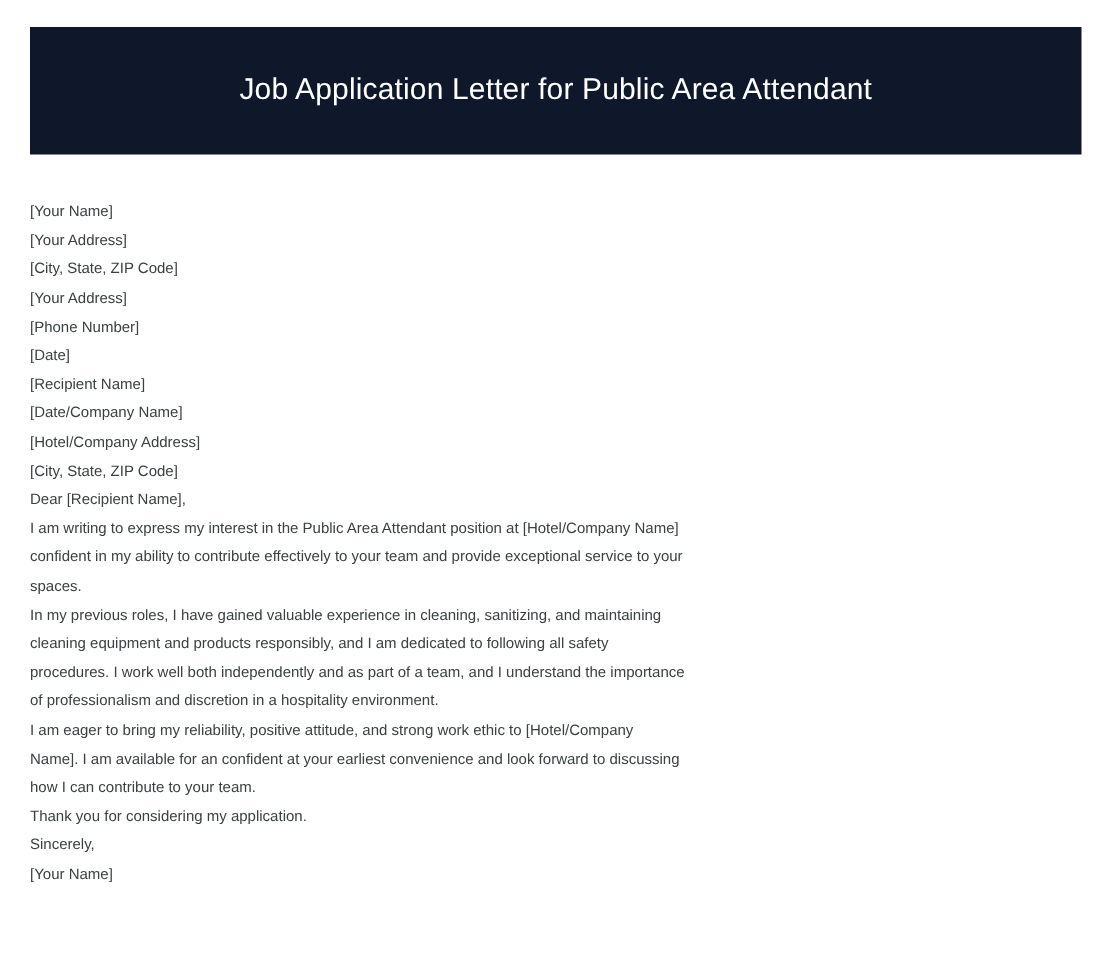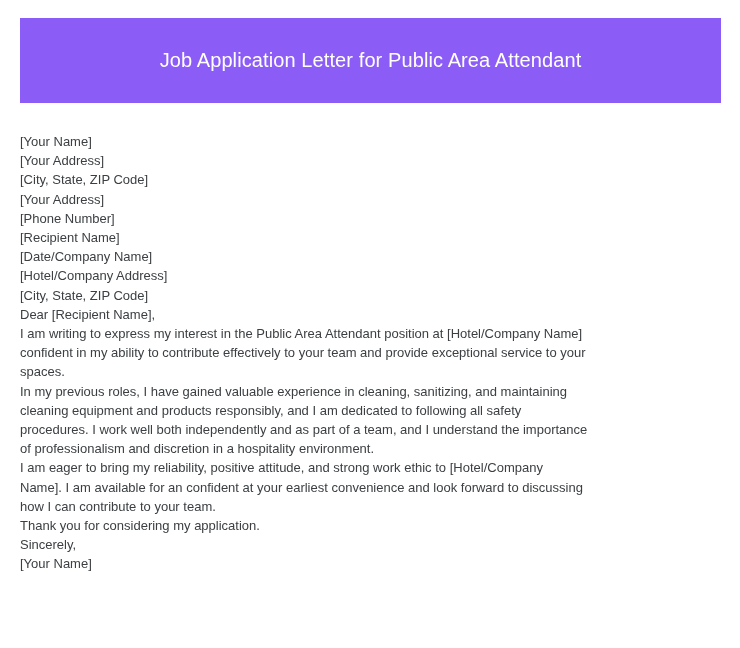--- a/index.html
+++ b/index.html
@@ -13,58 +13,59 @@
     position: relative;
     overflow: hidden;
     font-family: "Liberation Sans", "DejaVu Sans", sans-serif;
   }
   .banner {
     position: absolute;
     left: 20px;
     top: 18px;
     width: 701px;
     height: 85px;
-    background: #8b5cf6;
+    background: #0f172a;
     display: flex;
     align-items: center;
     justify-content: center;
   }
   .banner-title {
     color: #ffffff;
     font-size: 20px;
     font-weight: 500;
     letter-spacing: 0.1px;
     white-space: nowrap;
   }
   .letter {
     position: absolute;
     left: 20px;
     top: 132px;
     width: 710px;
     color: #3c4043;
-    font-size: 13px;
+    font-size: 10px;
     line-height: 19.2px;
   }
   .letter-line {
     white-space: nowrap;
   }
 </style>
 </head>
 <body>
 
 <div class="banner">
   <div class="banner-title">Job Application Letter for Public Area Attendant</div>
 </div>
 
 <div class="letter">
   <div class="letter-line">[Your Name]</div>
   <div class="letter-line">[Your Address]</div>
   <div class="letter-line">[City, State, ZIP Code]</div>
   <div class="letter-line">[Your Address]</div>
   <div class="letter-line">[Phone Number]</div>
+  <div class="letter-line">[Date]</div>
   <div class="letter-line">[Recipient Name]</div>
   <div class="letter-line">[Date/Company Name]</div>
   <div class="letter-line">[Hotel/Company Address]</div>
   <div class="letter-line">[City, State, ZIP Code]</div>
   <div class="letter-line">Dear [Recipient Name],</div>
   <div class="letter-line">I am writing to express my interest in the Public Area Attendant position at [Hotel/Company Name]</div>
   <div class="letter-line">confident in my ability to contribute effectively to your team and provide exceptional service to your</div>
   <div class="letter-line">spaces.</div>
   <div class="letter-line">In my previous roles, I have gained valuable experience in cleaning, sanitizing, and maintaining</div>
   <div class="letter-line">cleaning equipment and products responsibly, and I am dedicated to following all safety</div>

